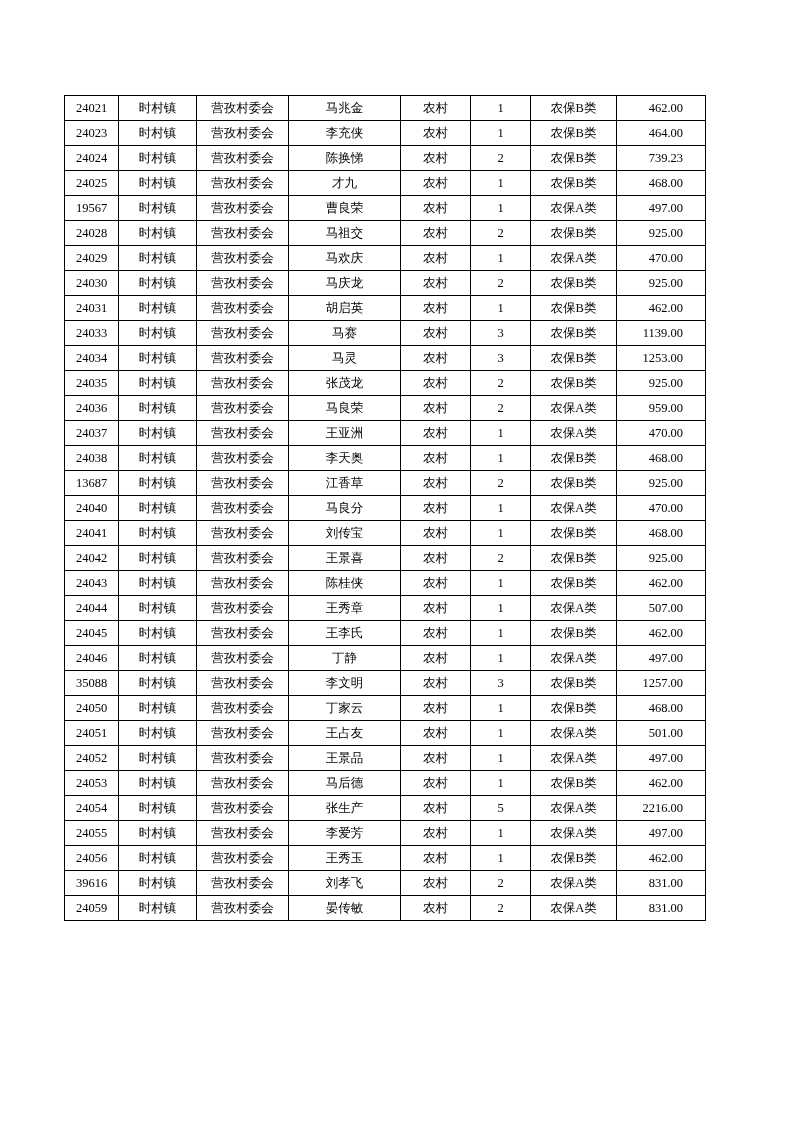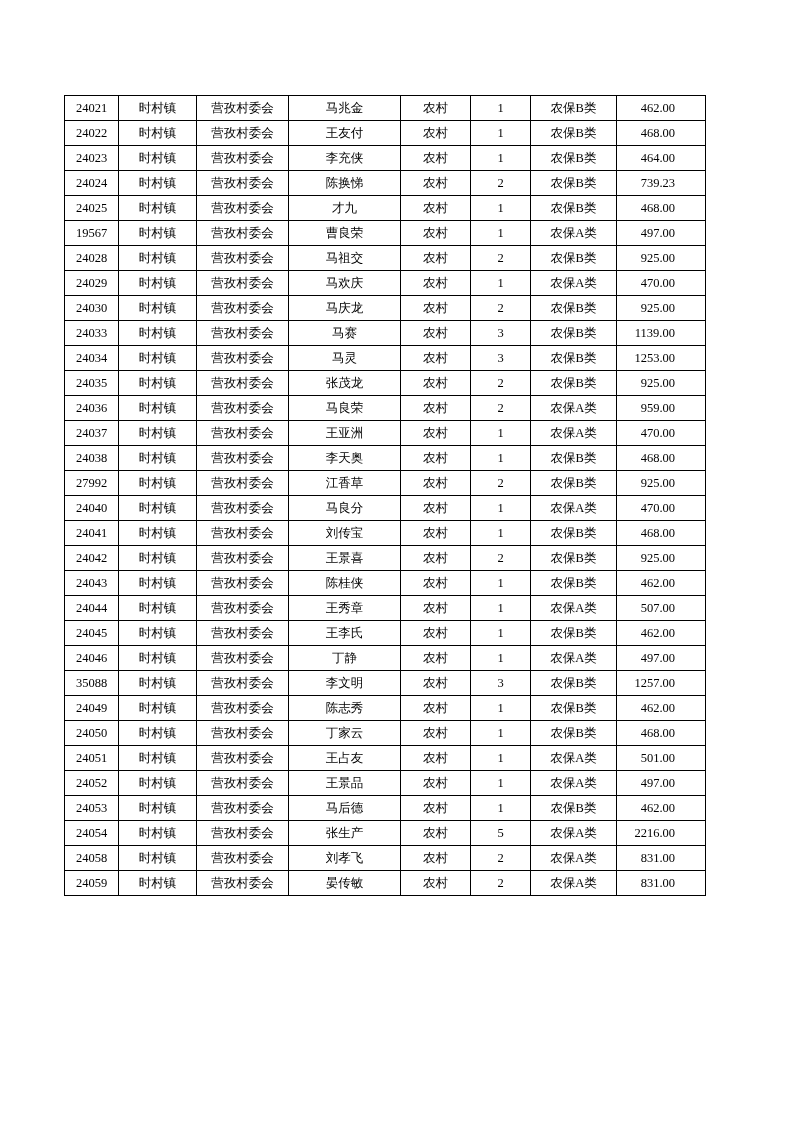--- a/index.html
+++ b/index.html
@@ -34,21 +34,21 @@
     height: 24px;
     font-size: 12.5px;
     line-height: 24px;
     text-align: center;
     white-space: nowrap;
     overflow: hidden;
     padding: 0;
   }
   table.records td.col-amount {
     text-align: right;
-    padding-right: 30px;
+    padding-right: 22px;
   }
 </style>
 </head>
 <body>
 
 <div class="sheet">
   <table class="records">
     <colgroup>
       <col style="width:54px">
       <col style="width:78px">
@@ -64,311 +64,321 @@
           <td>24021</td>
           <td>时村镇</td>
           <td>营孜村委会</td>
           <td>马兆金</td>
           <td>农村</td>
           <td>1</td>
           <td>农保B类</td>
           <td class="col-amount">462.00</td>
         </tr>
         <tr>
-          <td>24022</td>
-          <td>时村镇</td>
-          <td>营孜村委会</td>
-          <td>王友付</td>
+          <td>24023</td>
+          <td>时村镇</td>
+          <td>营孜村委会</td>
+          <td>李充侠</td>
+          <td>农村</td>
+          <td>1</td>
+          <td>农保B类</td>
+          <td class="col-amount">464.00</td>
+        </tr>
+        <tr>
+          <td>24024</td>
+          <td>时村镇</td>
+          <td>营孜村委会</td>
+          <td>陈换悌</td>
+          <td>农村</td>
+          <td>2</td>
+          <td>农保B类</td>
+          <td class="col-amount">739.23</td>
+        </tr>
+        <tr>
+          <td>24025</td>
+          <td>时村镇</td>
+          <td>营孜村委会</td>
+          <td>才九</td>
           <td>农村</td>
           <td>1</td>
           <td>农保B类</td>
           <td class="col-amount">468.00</td>
         </tr>
         <tr>
-          <td>24023</td>
-          <td>时村镇</td>
-          <td>营孜村委会</td>
-          <td>李充侠</td>
-          <td>农村</td>
-          <td>1</td>
-          <td>农保B类</td>
-          <td class="col-amount">464.00</td>
-        </tr>
-        <tr>
-          <td>24024</td>
-          <td>时村镇</td>
-          <td>营孜村委会</td>
-          <td>陈换悌</td>
-          <td>农村</td>
-          <td>2</td>
-          <td>农保B类</td>
-          <td class="col-amount">739.23</td>
-        </tr>
-        <tr>
-          <td>24025</td>
-          <td>时村镇</td>
-          <td>营孜村委会</td>
-          <td>才九</td>
+          <td>19567</td>
+          <td>时村镇</td>
+          <td>营孜村委会</td>
+          <td>曹良荣</td>
+          <td>农村</td>
+          <td>1</td>
+          <td>农保A类</td>
+          <td class="col-amount">497.00</td>
+        </tr>
+        <tr>
+          <td>24028</td>
+          <td>时村镇</td>
+          <td>营孜村委会</td>
+          <td>马祖交</td>
+          <td>农村</td>
+          <td>2</td>
+          <td>农保B类</td>
+          <td class="col-amount">925.00</td>
+        </tr>
+        <tr>
+          <td>24029</td>
+          <td>时村镇</td>
+          <td>营孜村委会</td>
+          <td>马欢庆</td>
+          <td>农村</td>
+          <td>1</td>
+          <td>农保A类</td>
+          <td class="col-amount">470.00</td>
+        </tr>
+        <tr>
+          <td>24030</td>
+          <td>时村镇</td>
+          <td>营孜村委会</td>
+          <td>马庆龙</td>
+          <td>农村</td>
+          <td>2</td>
+          <td>农保B类</td>
+          <td class="col-amount">925.00</td>
+        </tr>
+        <tr>
+          <td>24031</td>
+          <td>时村镇</td>
+          <td>营孜村委会</td>
+          <td>胡启英</td>
+          <td>农村</td>
+          <td>1</td>
+          <td>农保B类</td>
+          <td class="col-amount">462.00</td>
+        </tr>
+        <tr>
+          <td>24033</td>
+          <td>时村镇</td>
+          <td>营孜村委会</td>
+          <td>马赛</td>
+          <td>农村</td>
+          <td>3</td>
+          <td>农保B类</td>
+          <td class="col-amount">1139.00</td>
+        </tr>
+        <tr>
+          <td>24034</td>
+          <td>时村镇</td>
+          <td>营孜村委会</td>
+          <td>马灵</td>
+          <td>农村</td>
+          <td>3</td>
+          <td>农保B类</td>
+          <td class="col-amount">1253.00</td>
+        </tr>
+        <tr>
+          <td>24035</td>
+          <td>时村镇</td>
+          <td>营孜村委会</td>
+          <td>张茂龙</td>
+          <td>农村</td>
+          <td>2</td>
+          <td>农保B类</td>
+          <td class="col-amount">925.00</td>
+        </tr>
+        <tr>
+          <td>24036</td>
+          <td>时村镇</td>
+          <td>营孜村委会</td>
+          <td>马良荣</td>
+          <td>农村</td>
+          <td>2</td>
+          <td>农保A类</td>
+          <td class="col-amount">959.00</td>
+        </tr>
+        <tr>
+          <td>24037</td>
+          <td>时村镇</td>
+          <td>营孜村委会</td>
+          <td>王亚洲</td>
+          <td>农村</td>
+          <td>1</td>
+          <td>农保A类</td>
+          <td class="col-amount">470.00</td>
+        </tr>
+        <tr>
+          <td>24038</td>
+          <td>时村镇</td>
+          <td>营孜村委会</td>
+          <td>李天奥</td>
           <td>农村</td>
           <td>1</td>
           <td>农保B类</td>
           <td class="col-amount">468.00</td>
         </tr>
         <tr>
-          <td>19567</td>
-          <td>时村镇</td>
-          <td>营孜村委会</td>
-          <td>曹良荣</td>
+          <td>13687</td>
+          <td>时村镇</td>
+          <td>营孜村委会</td>
+          <td>江香草</td>
+          <td>农村</td>
+          <td>2</td>
+          <td>农保B类</td>
+          <td class="col-amount">925.00</td>
+        </tr>
+        <tr>
+          <td>24040</td>
+          <td>时村镇</td>
+          <td>营孜村委会</td>
+          <td>马良分</td>
+          <td>农村</td>
+          <td>1</td>
+          <td>农保A类</td>
+          <td class="col-amount">470.00</td>
+        </tr>
+        <tr>
+          <td>24041</td>
+          <td>时村镇</td>
+          <td>营孜村委会</td>
+          <td>刘传宝</td>
+          <td>农村</td>
+          <td>1</td>
+          <td>农保B类</td>
+          <td class="col-amount">468.00</td>
+        </tr>
+        <tr>
+          <td>24042</td>
+          <td>时村镇</td>
+          <td>营孜村委会</td>
+          <td>王景喜</td>
+          <td>农村</td>
+          <td>2</td>
+          <td>农保B类</td>
+          <td class="col-amount">925.00</td>
+        </tr>
+        <tr>
+          <td>24043</td>
+          <td>时村镇</td>
+          <td>营孜村委会</td>
+          <td>陈桂侠</td>
+          <td>农村</td>
+          <td>1</td>
+          <td>农保B类</td>
+          <td class="col-amount">462.00</td>
+        </tr>
+        <tr>
+          <td>24044</td>
+          <td>时村镇</td>
+          <td>营孜村委会</td>
+          <td>王秀章</td>
+          <td>农村</td>
+          <td>1</td>
+          <td>农保A类</td>
+          <td class="col-amount">507.00</td>
+        </tr>
+        <tr>
+          <td>24045</td>
+          <td>时村镇</td>
+          <td>营孜村委会</td>
+          <td>王李氏</td>
+          <td>农村</td>
+          <td>1</td>
+          <td>农保B类</td>
+          <td class="col-amount">462.00</td>
+        </tr>
+        <tr>
+          <td>24046</td>
+          <td>时村镇</td>
+          <td>营孜村委会</td>
+          <td>丁静</td>
           <td>农村</td>
           <td>1</td>
           <td>农保A类</td>
           <td class="col-amount">497.00</td>
         </tr>
         <tr>
-          <td>24028</td>
-          <td>时村镇</td>
-          <td>营孜村委会</td>
-          <td>马祖交</td>
-          <td>农村</td>
-          <td>2</td>
-          <td>农保B类</td>
-          <td class="col-amount">925.00</td>
-        </tr>
-        <tr>
-          <td>24029</td>
-          <td>时村镇</td>
-          <td>营孜村委会</td>
-          <td>马欢庆</td>
-          <td>农村</td>
-          <td>1</td>
-          <td>农保A类</td>
-          <td class="col-amount">470.00</td>
-        </tr>
-        <tr>
-          <td>24030</td>
-          <td>时村镇</td>
-          <td>营孜村委会</td>
-          <td>马庆龙</td>
-          <td>农村</td>
-          <td>2</td>
-          <td>农保B类</td>
-          <td class="col-amount">925.00</td>
-        </tr>
-        <tr>
-          <td>24033</td>
-          <td>时村镇</td>
-          <td>营孜村委会</td>
-          <td>马赛</td>
+          <td>35088</td>
+          <td>时村镇</td>
+          <td>营孜村委会</td>
+          <td>李文明</td>
           <td>农村</td>
           <td>3</td>
           <td>农保B类</td>
-          <td class="col-amount">1139.00</td>
-        </tr>
-        <tr>
-          <td>24034</td>
-          <td>时村镇</td>
-          <td>营孜村委会</td>
-          <td>马灵</td>
-          <td>农村</td>
-          <td>3</td>
-          <td>农保B类</td>
-          <td class="col-amount">1253.00</td>
-        </tr>
-        <tr>
-          <td>24035</td>
-          <td>时村镇</td>
-          <td>营孜村委会</td>
-          <td>张茂龙</td>
-          <td>农村</td>
-          <td>2</td>
-          <td>农保B类</td>
-          <td class="col-amount">925.00</td>
-        </tr>
-        <tr>
-          <td>24036</td>
-          <td>时村镇</td>
-          <td>营孜村委会</td>
-          <td>马良荣</td>
-          <td>农村</td>
-          <td>2</td>
-          <td>农保A类</td>
-          <td class="col-amount">959.00</td>
-        </tr>
-        <tr>
-          <td>24037</td>
-          <td>时村镇</td>
-          <td>营孜村委会</td>
-          <td>王亚洲</td>
-          <td>农村</td>
-          <td>1</td>
-          <td>农保A类</td>
-          <td class="col-amount">470.00</td>
-        </tr>
-        <tr>
-          <td>24038</td>
-          <td>时村镇</td>
-          <td>营孜村委会</td>
-          <td>李天奥</td>
+          <td class="col-amount">1257.00</td>
+        </tr>
+        <tr>
+          <td>24050</td>
+          <td>时村镇</td>
+          <td>营孜村委会</td>
+          <td>丁家云</td>
           <td>农村</td>
           <td>1</td>
           <td>农保B类</td>
           <td class="col-amount">468.00</td>
         </tr>
         <tr>
-          <td>27992</td>
-          <td>时村镇</td>
-          <td>营孜村委会</td>
-          <td>江香草</td>
-          <td>农村</td>
-          <td>2</td>
-          <td>农保B类</td>
-          <td class="col-amount">925.00</td>
-        </tr>
-        <tr>
-          <td>24040</td>
-          <td>时村镇</td>
-          <td>营孜村委会</td>
-          <td>马良分</td>
-          <td>农村</td>
-          <td>1</td>
-          <td>农保A类</td>
-          <td class="col-amount">470.00</td>
-        </tr>
-        <tr>
-          <td>24041</td>
-          <td>时村镇</td>
-          <td>营孜村委会</td>
-          <td>刘传宝</td>
-          <td>农村</td>
-          <td>1</td>
-          <td>农保B类</td>
-          <td class="col-amount">468.00</td>
-        </tr>
-        <tr>
-          <td>24042</td>
-          <td>时村镇</td>
-          <td>营孜村委会</td>
-          <td>王景喜</td>
-          <td>农村</td>
-          <td>2</td>
-          <td>农保B类</td>
-          <td class="col-amount">925.00</td>
-        </tr>
-        <tr>
-          <td>24043</td>
-          <td>时村镇</td>
-          <td>营孜村委会</td>
-          <td>陈桂侠</td>
-          <td>农村</td>
-          <td>1</td>
-          <td>农保B类</td>
-          <td class="col-amount">462.00</td>
-        </tr>
-        <tr>
-          <td>24044</td>
-          <td>时村镇</td>
-          <td>营孜村委会</td>
-          <td>王秀章</td>
-          <td>农村</td>
-          <td>1</td>
-          <td>农保A类</td>
-          <td class="col-amount">507.00</td>
-        </tr>
-        <tr>
-          <td>24045</td>
-          <td>时村镇</td>
-          <td>营孜村委会</td>
-          <td>王李氏</td>
-          <td>农村</td>
-          <td>1</td>
-          <td>农保B类</td>
-          <td class="col-amount">462.00</td>
-        </tr>
-        <tr>
-          <td>24046</td>
-          <td>时村镇</td>
-          <td>营孜村委会</td>
-          <td>丁静</td>
+          <td>24051</td>
+          <td>时村镇</td>
+          <td>营孜村委会</td>
+          <td>王占友</td>
+          <td>农村</td>
+          <td>1</td>
+          <td>农保A类</td>
+          <td class="col-amount">501.00</td>
+        </tr>
+        <tr>
+          <td>24052</td>
+          <td>时村镇</td>
+          <td>营孜村委会</td>
+          <td>王景品</td>
           <td>农村</td>
           <td>1</td>
           <td>农保A类</td>
           <td class="col-amount">497.00</td>
         </tr>
         <tr>
-          <td>35088</td>
-          <td>时村镇</td>
-          <td>营孜村委会</td>
-          <td>李文明</td>
-          <td>农村</td>
-          <td>3</td>
-          <td>农保B类</td>
-          <td class="col-amount">1257.00</td>
-        </tr>
-        <tr>
-          <td>24049</td>
-          <td>时村镇</td>
-          <td>营孜村委会</td>
-          <td>陈志秀</td>
-          <td>农村</td>
-          <td>1</td>
-          <td>农保B类</td>
-          <td class="col-amount">462.00</td>
-        </tr>
-        <tr>
-          <td>24050</td>
-          <td>时村镇</td>
-          <td>营孜村委会</td>
-          <td>丁家云</td>
-          <td>农村</td>
-          <td>1</td>
-          <td>农保B类</td>
-          <td class="col-amount">468.00</td>
-        </tr>
-        <tr>
-          <td>24051</td>
-          <td>时村镇</td>
-          <td>营孜村委会</td>
-          <td>王占友</td>
-          <td>农村</td>
-          <td>1</td>
-          <td>农保A类</td>
-          <td class="col-amount">501.00</td>
-        </tr>
-        <tr>
-          <td>24052</td>
-          <td>时村镇</td>
-          <td>营孜村委会</td>
-          <td>王景品</td>
+          <td>24053</td>
+          <td>时村镇</td>
+          <td>营孜村委会</td>
+          <td>马后德</td>
+          <td>农村</td>
+          <td>1</td>
+          <td>农保B类</td>
+          <td class="col-amount">462.00</td>
+        </tr>
+        <tr>
+          <td>24054</td>
+          <td>时村镇</td>
+          <td>营孜村委会</td>
+          <td>张生产</td>
+          <td>农村</td>
+          <td>5</td>
+          <td>农保A类</td>
+          <td class="col-amount">2216.00</td>
+        </tr>
+        <tr>
+          <td>24055</td>
+          <td>时村镇</td>
+          <td>营孜村委会</td>
+          <td>李爱芳</td>
           <td>农村</td>
           <td>1</td>
           <td>农保A类</td>
           <td class="col-amount">497.00</td>
         </tr>
         <tr>
-          <td>24053</td>
-          <td>时村镇</td>
-          <td>营孜村委会</td>
-          <td>马后德</td>
-          <td>农村</td>
-          <td>1</td>
-          <td>农保B类</td>
-          <td class="col-amount">462.00</td>
-        </tr>
-        <tr>
-          <td>24054</td>
-          <td>时村镇</td>
-          <td>营孜村委会</td>
-          <td>张生产</td>
-          <td>农村</td>
-          <td>5</td>
-          <td>农保A类</td>
-          <td class="col-amount">2216.00</td>
-        </tr>
-        <tr>
-          <td>24058</td>
+          <td>24056</td>
+          <td>时村镇</td>
+          <td>营孜村委会</td>
+          <td>王秀玉</td>
+          <td>农村</td>
+          <td>1</td>
+          <td>农保B类</td>
+          <td class="col-amount">462.00</td>
+        </tr>
+        <tr>
+          <td>39616</td>
           <td>时村镇</td>
           <td>营孜村委会</td>
           <td>刘孝飞</td>
           <td>农村</td>
           <td>2</td>
           <td>农保A类</td>
           <td class="col-amount">831.00</td>
         </tr>
         <tr>
           <td>24059</td>

